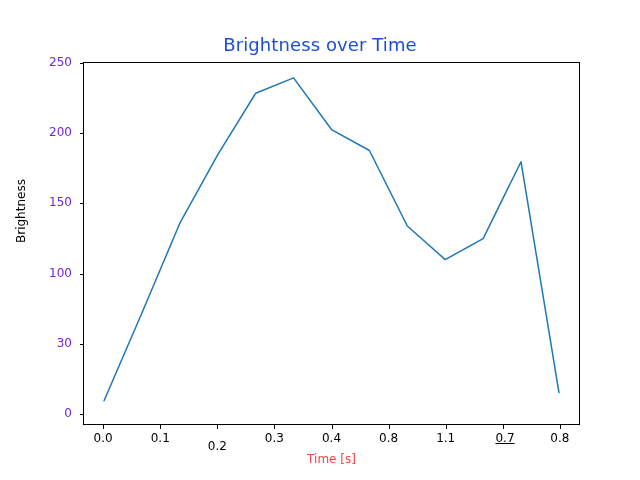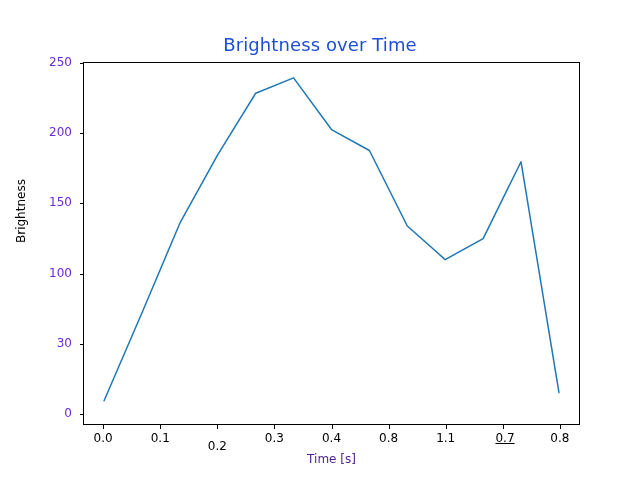--- a/index.html
+++ b/index.html
@@ -19,21 +19,21 @@
 
   
   #chart-title{
     position:absolute;left:0;top:34px;width:640px;text-align:center;
     font-size:18px;color:#1d4ed8;letter-spacing:.1px;
   }
 
   
   #xlabel{
     position:absolute;left:83px;top:452px;width:497px;text-align:center;
-    font-size:12px;color:#4c1d95;
+    font-size:12px;color:#ef4444;
   }
   #ylabel{
     position:absolute;left:0px;top:0px;font-size:12px;color:#000000;
     transform:translate(14px,243px) rotate(-90deg);transform-origin:0 0;
     white-space:nowrap;
   }
 
   
   .xtick{position:absolute;width:1px;height:3.5px;background:#000000;top:425px;}
   .xticklabel{

